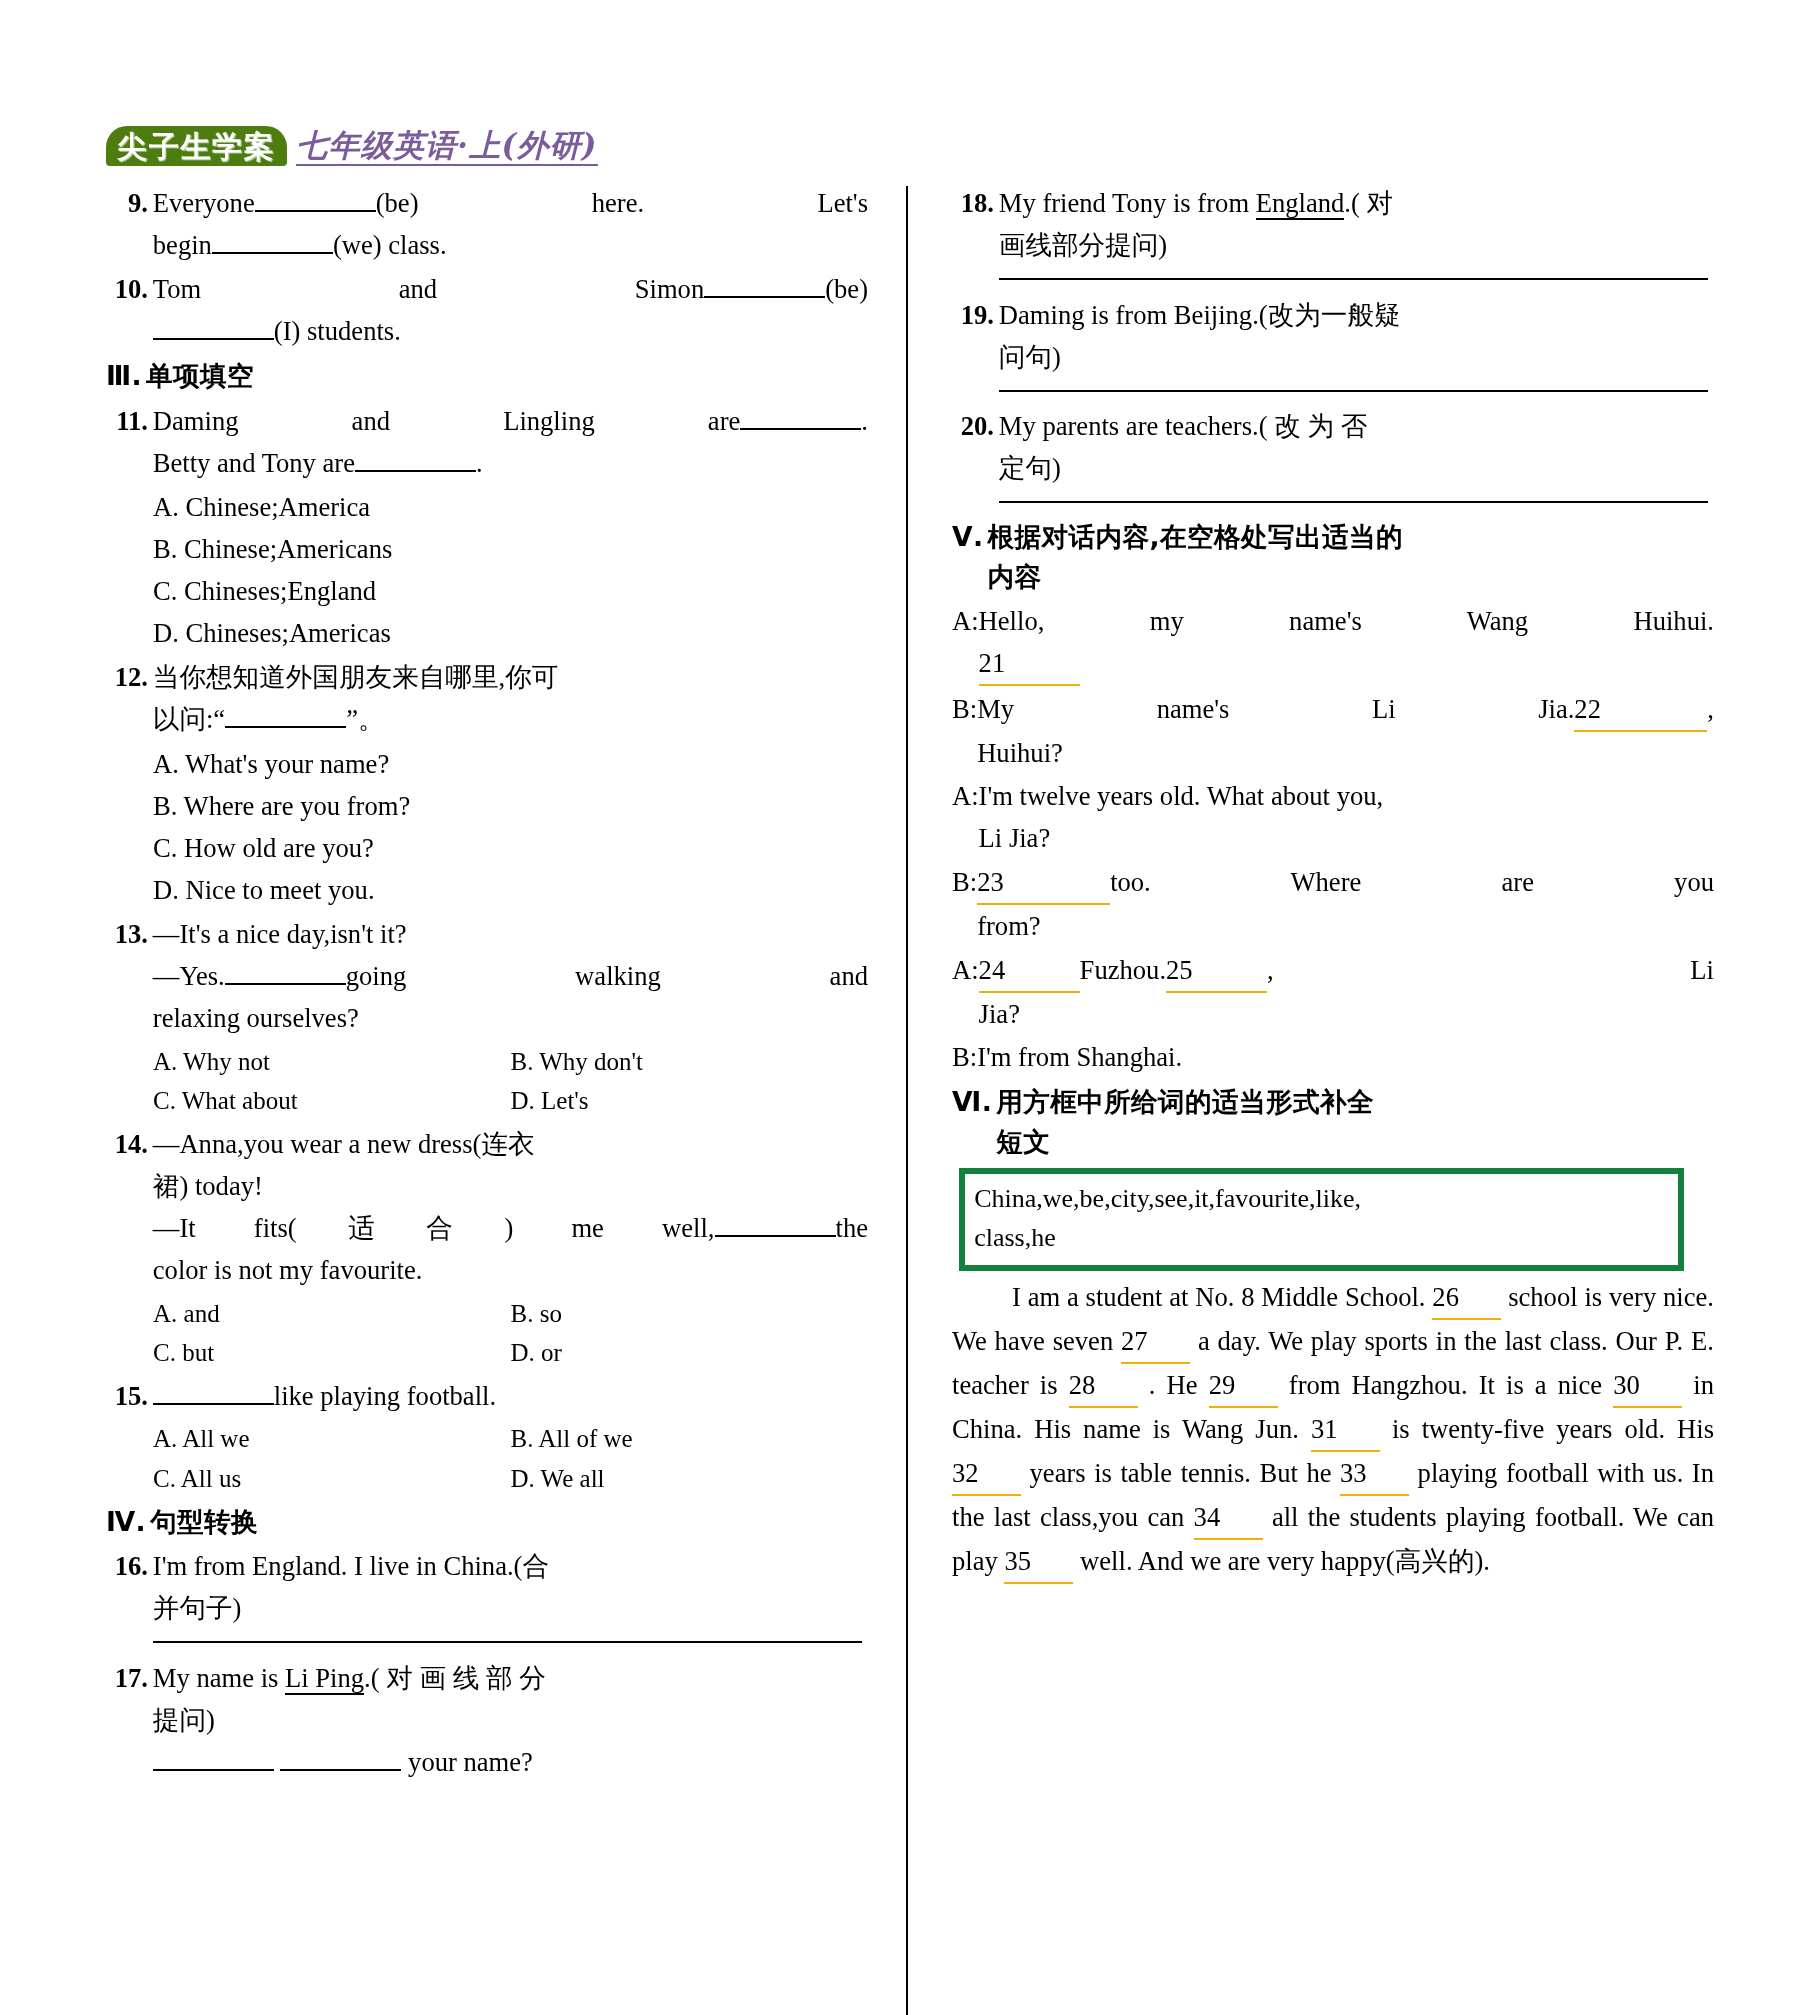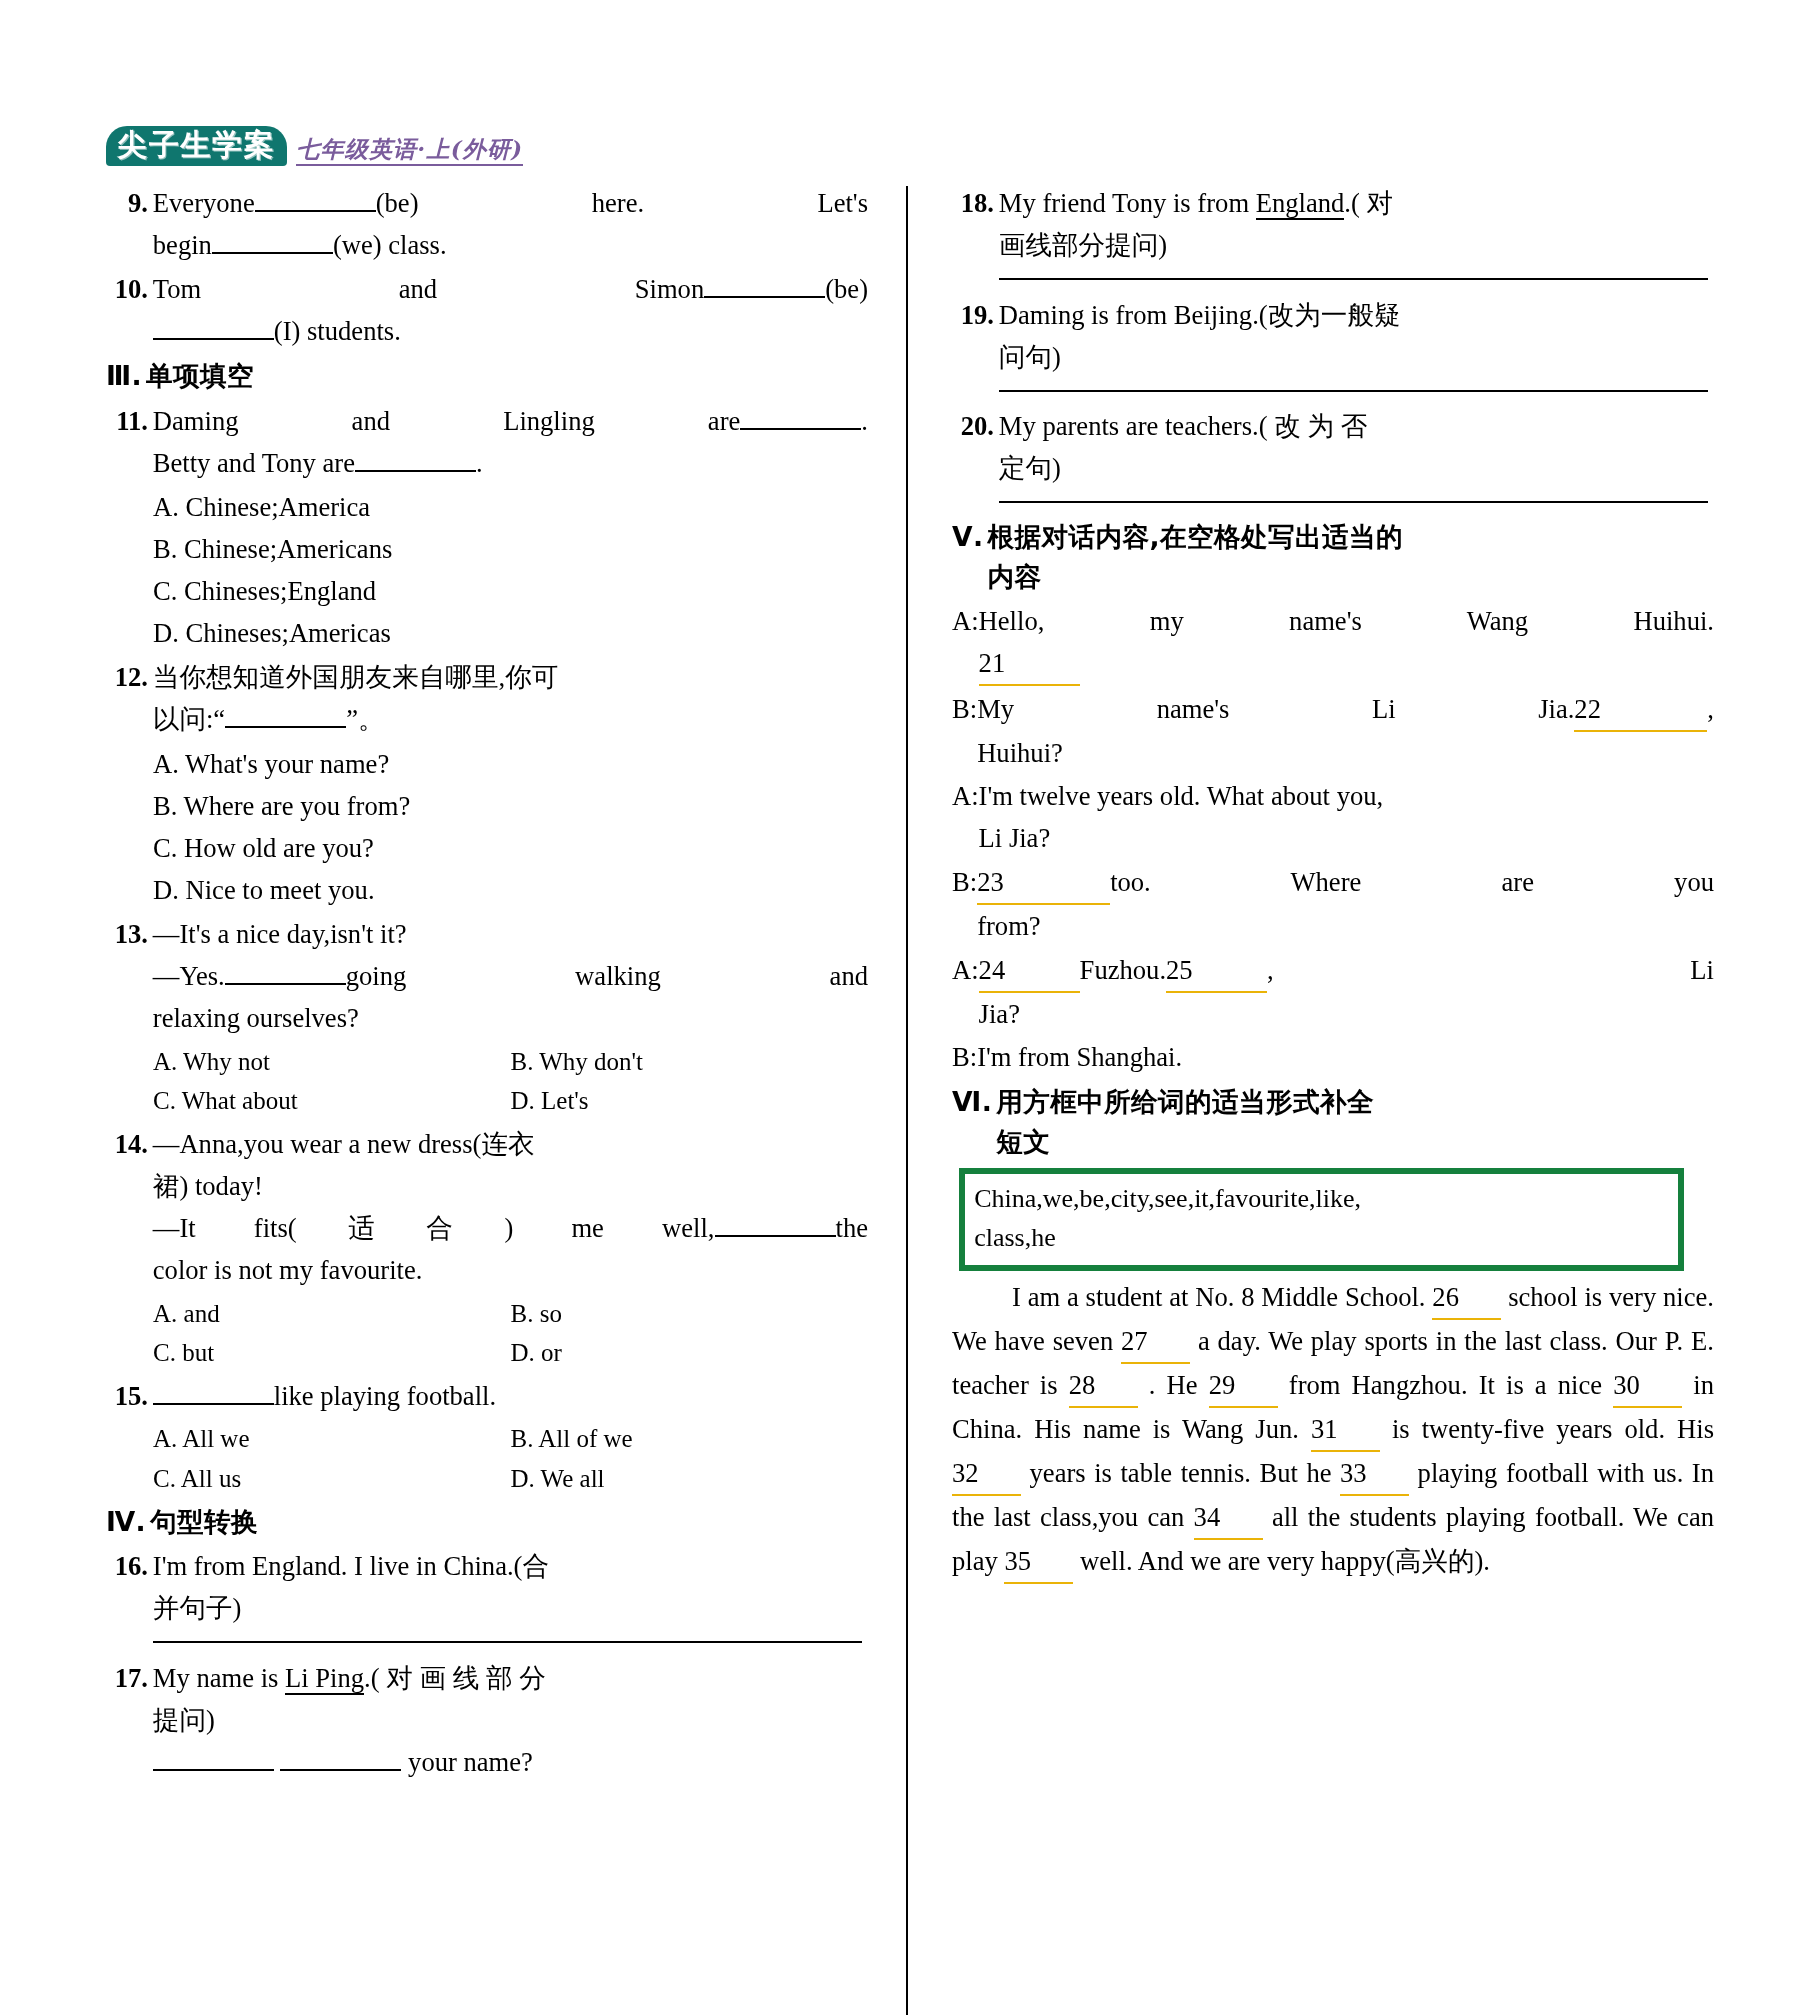--- a/index.html
+++ b/index.html
@@ -16,36 +16,36 @@
   }
 
   
   .header{
     position:absolute;
     left:106px;top:102px;
     width:1608px;height:64px;
     display:flex;align-items:flex-end;gap:9.7px;
   }
   .badge{
-    background:#0f766e;
+    background:#4d7c0f;
     color:#fff;
     border-radius:21px 21px 4px 4px;
     padding:6.4px 11.3px 4px 11.3px;
-    font-family:Liberation Mono, monospace;
+    font-family:Liberation Serif, serif;
     font-weight:bold;
     font-size:30px;
     letter-spacing:1.6px;
     line-height:1;
     text-shadow:1.2px 1.2px 0 rgba(255,255,255,.55);
   }
   .header-title{
     color:#7a5c9c;
     font-family:"DejaVu Serif","Liberation Serif",serif;
     font-weight:bold;
-    font-size:23px;
+    font-size:31px;
     font-style:italic;
     letter-spacing:1.2px;
     padding-bottom:2.4px;
     border-bottom:2px solid #7a5c9c;
     line-height:1.05;
   }
 
   
   .columns{
     position:absolute;

